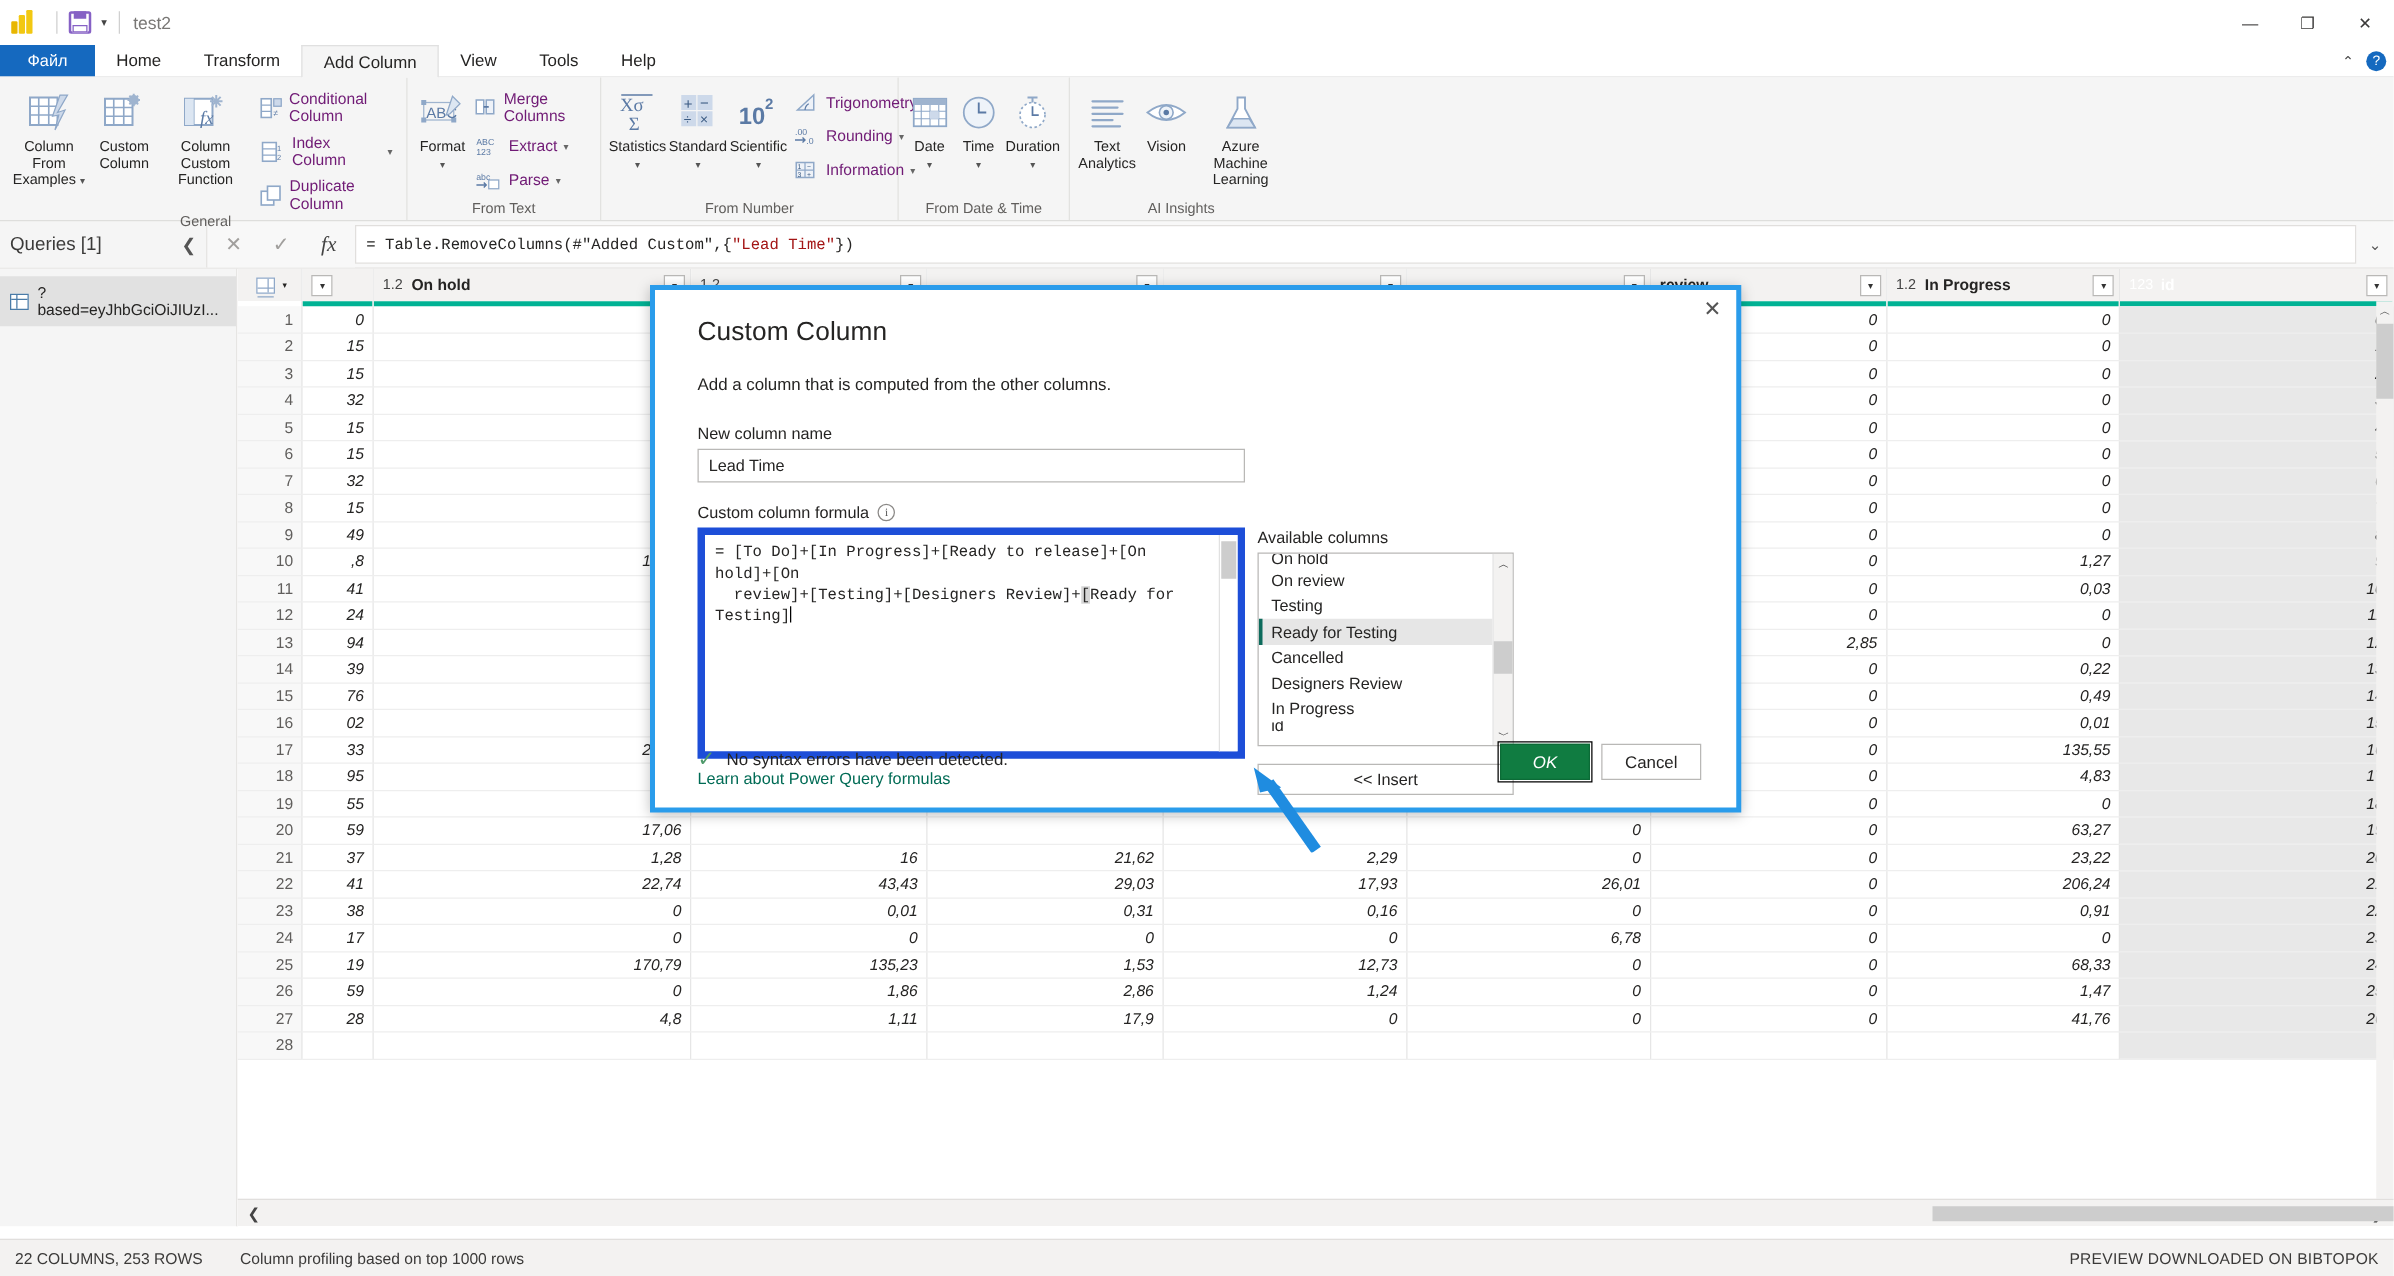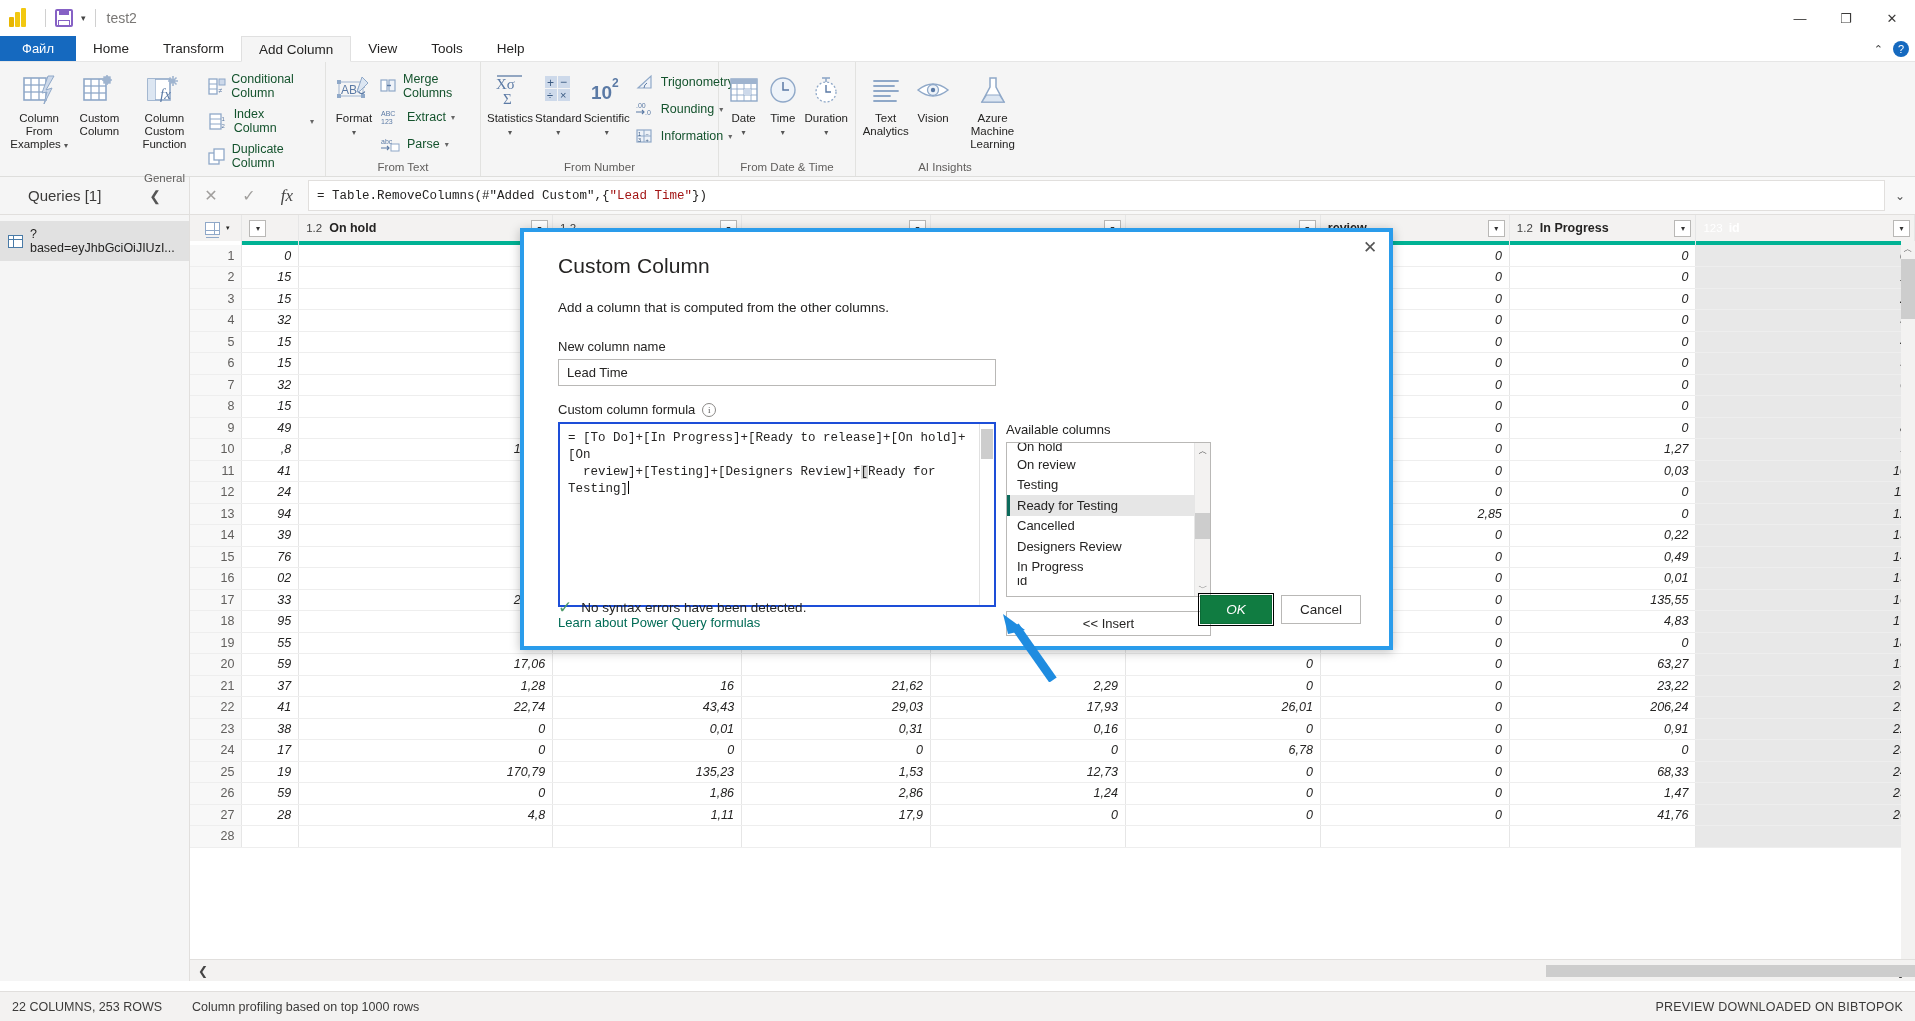--- a/index.html
+++ b/index.html
@@ -59,34 +59,34 @@
             border-right:1px solid #e2e2e0; padding: 4px 6px 0 6px; }
   .rgroup:last-child { border-right:none; }
   .rgroup-body { display:flex; align-items:flex-start; gap:2px; flex:1; }
   .rgroup-title { text-align:center; font-size:11.5px; color:#605e5c; padding-bottom:3px; }
   .bigbtn { width:74px; display:flex; flex-direction:column; align-items:center; padding-top:5px; cursor:default;}
   .bigbtn .glyph { height:38px; display:flex; align-items:center; justify-content:center; }
   .bigbtn .lbl { font-size:11.5px; text-align:center; line-height:13px; color:#252423; margin-top:3px;}
   .bigbtn .lbl .dd { font-size:8px; color:#555; }
   .smallcol { display:flex; flex-direction:column; padding-top:4px; gap:3px; }
   .smallbtn { display:flex; align-items:center; gap:5px; padding:2px 5px 2px 2px; font-size:12.5px; cursor:default; }
-  .smallbtn .lbl { color:#14532d; }
+  .smallbtn .lbl { color:#701a75; }
   .smallbtn .dd { font-size:8px; color:#666; }
   .ic { width:22px; height:20px; display:flex; align-items:center; justify-content:center; }
 
   
   .gridicon { width:26px;height:24px;border:1.6px solid #8fa8c8; background:#fff; position:relative; }
   .gridicon::before{content:"";position:absolute;left:0;top:7px;width:100%;height:1.4px;background:#8fa8c8;}
   .gridicon::after{content:"";position:absolute;left:0;top:14px;width:100%;height:1.4px;background:#8fa8c8;}
   .gridicon i{position:absolute;left:8px;top:0;width:1.4px;height:100%;background:#8fa8c8;}
 
   
   .fxrow { height:38px; display:flex; align-items:stretch; background:#f8f8f8; border-bottom:1px solid #e1dfdd; }
-  .queries-head { width:190px; display:flex; align-items:center; justify-content:space-between;
-                  padding:0 28px; background:#f5f5f5; border-right:1px solid #e1dfdd; }
+  .queries-head { width:166px; display:flex; align-items:center; justify-content:space-between;
+                  padding:0 8px; background:#f5f5f5; border-right:1px solid #e1dfdd; }
   .queries-head .t { font-size:15px; color:#3b3a39; }
   .queries-head .col { font-size:14px; color:#555; }
   .fxbtns { display:flex; align-items:center; gap:0; padding:0 2px; background:#f8f8f8;}
   .fxb { width:38px; height:37px; display:flex; align-items:center; justify-content:center;
          font-size:16px; color:#a19f9d; }
   .fxb.fx { font-style:italic; font-family:"Liberation Serif", serif; color:#444; font-size:17px; }
   .fxinput { flex:1; display:flex; align-items:center; background:#fff; border:1px solid #e1dfdd;
              margin:3px 0; padding:0 8px; font-family:"Liberation Mono", monospace; font-size:12.5px; }
   .fxinput .mq { color:#a31515; }
   .fxcaret { width:30px; display:flex; align-items:center; justify-content:center; color:#555; font-size:12px;}
@@ -152,21 +152,21 @@
   .dlg h1 { font-size:21px; font-weight:normal; color:#252423; margin-bottom:22px; letter-spacing:.1px;}
   .dlg .sub { font-size:13.5px; color:#252423; margin-bottom:24px; }
   .fld-lbl { font-size:13px; color:#252423; margin-bottom:5px; }
   .txtin { width:438px; height:27px; border:1px solid #b9b8b6; background:#fff;
            padding:0 8px; font-size:13px; color:#252423; display:flex; align-items:center; }
   .formula-lbl { display:flex; align-items:center; gap:7px; margin:16px 0 5px 0; font-size:13px; }
   .info-i { width:14px;height:14px;border:1px solid #8a8886;border-radius:50%;
             display:flex;align-items:center;justify-content:center;font-size:9px;
             font-family:"Liberation Serif", serif; color:#555; }
   .dlg-cols { display:flex; gap:10px; align-items:flex-start; }
-  .fmbox { width:438px; height:185px; border:2px solid #1d4ed8; background:#fff; position:relative; display:flex;}
+  .fmbox { width:438px; height:185px; border:6px solid #1d4ed8; background:#fff; position:relative; display:flex;}
   .fmtext { flex:1; padding:6px 8px; font-family:"Liberation Mono", monospace; font-size:12.5px;
             line-height:17px; color:#252423; white-space:pre-wrap; }
   .fmtext .sel { background:#d6d6d6; }
   .fm-caret { display:inline-block; width:1px; height:13px; background:#000; vertical-align:-2px; }
   .fmscroll { width:15px; background:#fff; border-left:1px solid #e1e1e1; position:relative; }
   .fm-thumb { position:absolute; top:5px; left:1px; width:12px; height:30px; background:#cdcdcd; }
   .avail { width:205px; }
   .avail-lbl { font-size:13px; color:#252423; margin-bottom:5px; }
   .lbox { width:205px; height:155px; border:1px solid #b9b8b6; background:#fff; overflow:hidden;
           position:relative; display:flex; }

